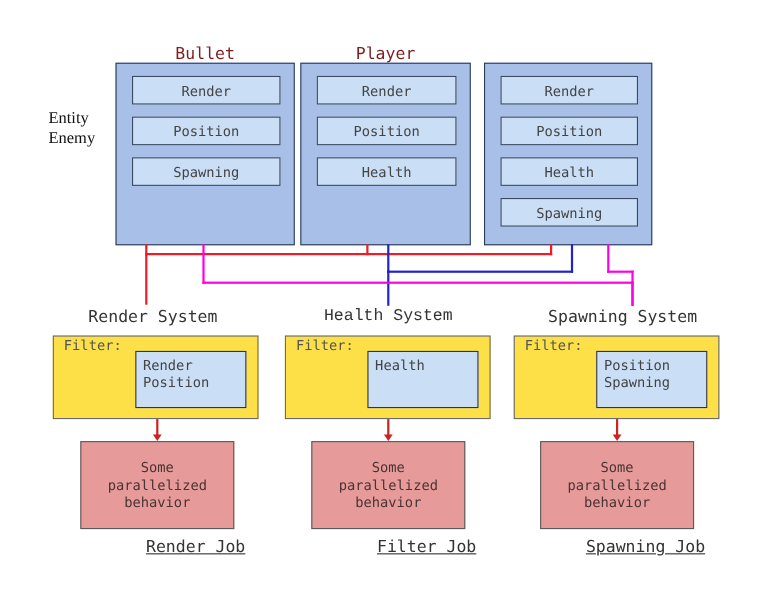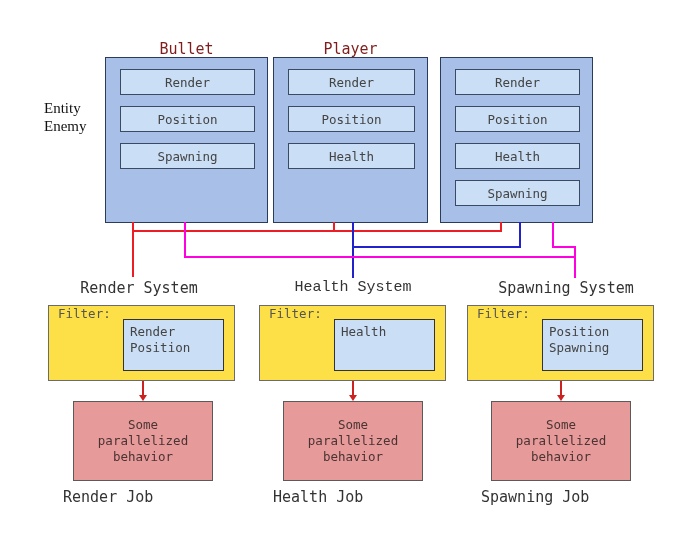--- a/index.html
+++ b/index.html
@@ -28,21 +28,21 @@
            display:flex;align-items:flex-start;}
   .sys-filter-label{font-size:12.5px;color:#555;padding-left:9px;white-space:nowrap;}
   .sys-filter-box{background:#cadef5;border:1.5px solid #333;
        font-size:12.5px;color:#444;line-height:16px;padding:4px 6px 4px 6px;
        white-space:pre;box-sizing:border-box;}
 
   
   .job-box{background:#e79a9a;border:1.5px solid #5a5a5a;
        display:flex;align-items:center;justify-content:center;
        font-size:12.5px;color:#4a3333;line-height:16px;text-align:center;white-space:pre;}
-  .job-title{font-size:15px;color:#333;text-align:left;white-space:nowrap;}
+  .job-title{font-size:15px;color:#333;text-align:right;white-space:nowrap;text-decoration:underline;}
 
   
   .wire{position:absolute;}
   .h{height:2px;}
   .v{width:2px;}
   .arrow-head{position:absolute;width:0;height:0;
       border-left:4px solid transparent;border-right:4px solid transparent;}
 </style>
 </head>
 <body>
@@ -126,20 +126,20 @@
   <div class="arrow-head" style="left:557px;top:395px;border-top:6px solid #cc2222;"></div>
 
   <div class="abs job-box" style="left:73px;top:401px;width:140px;height:80px;">Some
 parallelized
 behavior</div>
   <div class="abs job-title" style="left:63px;top:488px;width:160px;">Render Job</div>
 
   <div class="abs job-box" style="left:283px;top:401px;width:140px;height:80px;">Some
 parallelized
 behavior</div>
-  <div class="abs job-title" style="left:273px;top:488px;width:160px;">Health Job</div>
+  <div class="abs job-title" style="left:273px;top:488px;width:160px;">Filter Job</div>
 
   <div class="abs job-box" style="left:491px;top:401px;width:140px;height:80px;">Some
 parallelized
 behavior</div>
   <div class="abs job-title" style="left:481px;top:488px;width:160px;">Spawning Job</div>
 
 </div>
 
 </body></html>

